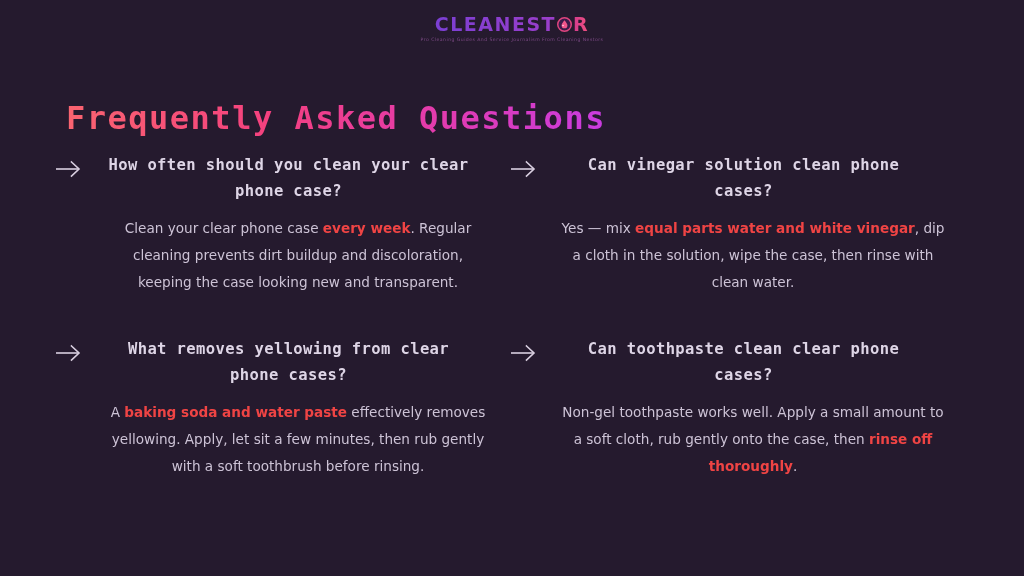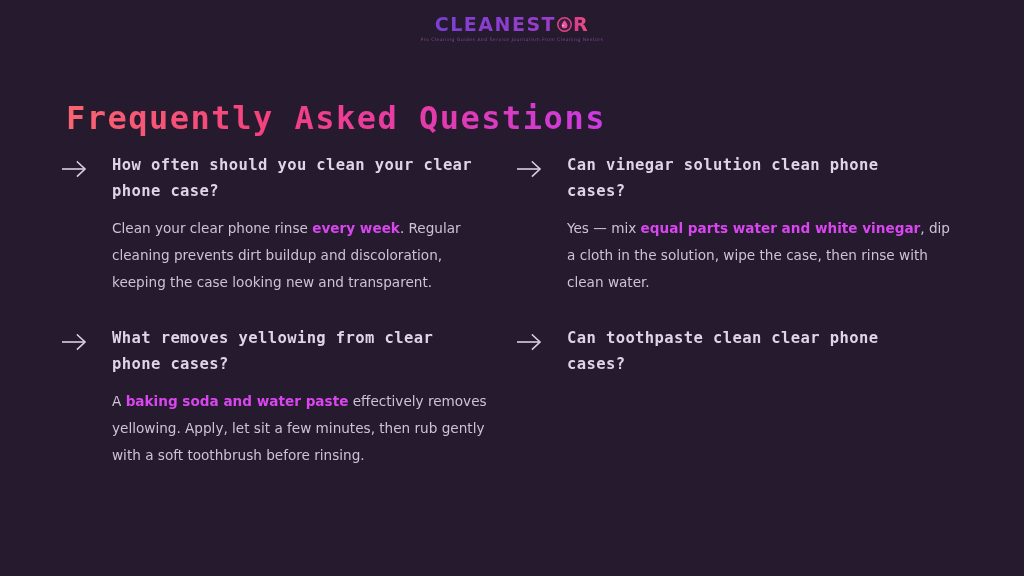--- a/index.html
+++ b/index.html
@@ -81,26 +81,27 @@
     background: linear-gradient(90deg, #fa6470 0%, #f4407f 38%, #e23bb0 70%, #c93ce0 100%);
     -webkit-background-clip: text;
     background-clip: text;
     color: transparent;
   }
 
   
   .faq-grid {
     position: absolute;
     top: 152px;
-    left: 56px;
+    left: 50px;
     width: 910px;
     display: grid;
     grid-template-columns: 455px 455px;
     grid-template-rows: auto auto;
-    row-gap: 29px;
+    row-gap: 40px;
+    text-align: center;
   }
   .faq-item {
     position: relative;
     padding-left: 56px;
     box-sizing: border-box;
     width: 440px;
   }
   .faq-arrow-icon {
     position: absolute;
     left: 4px;
@@ -122,21 +123,21 @@
   }
   .faq-answer {
     margin: 11px 0 0 0;
     font-family: "DejaVu Sans", sans-serif;
     font-size: 13.6px;
     line-height: 27px;
     color: #cdc3d6;
     max-width: 385px;
   }
   .faq-answer b {
-    color: #d946ef;
+    color: #ef4444;
     font-weight: bold;
   }
 </style>
 </head>
 <body>
 
 <div class="brand-header">
   <div class="brand-wordmark">
     <span class="wm-a">CLEANEST</span>
     <span class="brand-orb">
@@ -156,21 +157,21 @@
 <div class="faq-grid">
 
   <div class="faq-item">
     <span class="faq-arrow-icon">
       <svg viewBox="0 0 30 22" width="30" height="22" aria-hidden="true">
         <line x1="2" y1="11" x2="25" y2="11" stroke="currentColor" stroke-width="1.6"></line>
         <polyline points="17.5,4 25,11 17.5,18" fill="none" stroke="currentColor" stroke-width="1.6" stroke-linecap="square"></polyline>
       </svg>
     </span>
     <p class="faq-question">How often should you clean your clear phone case?</p>
-    <p class="faq-answer"><span>Clean your clear phone rinse </span><b>every week</b><span>. Regular cleaning prevents dirt buildup and discoloration, keeping the case looking new and transparent.</span></p>
+    <p class="faq-answer"><span>Clean your clear phone case </span><b>every week</b><span>. Regular cleaning prevents dirt buildup and discoloration, keeping the case looking new and transparent.</span></p>
   </div>
 
   <div class="faq-item">
     <span class="faq-arrow-icon">
       <svg viewBox="0 0 30 22" width="30" height="22" aria-hidden="true">
         <line x1="2" y1="11" x2="25" y2="11" stroke="currentColor" stroke-width="1.6"></line>
         <polyline points="17.5,4 25,11 17.5,18" fill="none" stroke="currentColor" stroke-width="1.6" stroke-linecap="square"></polyline>
       </svg>
     </span>
     <p class="faq-question">Can vinegar solution clean phone cases?</p>
@@ -189,15 +190,16 @@
   </div>
 
   <div class="faq-item">
     <span class="faq-arrow-icon">
       <svg viewBox="0 0 30 22" width="30" height="22" aria-hidden="true">
         <line x1="2" y1="11" x2="25" y2="11" stroke="currentColor" stroke-width="1.6"></line>
         <polyline points="17.5,4 25,11 17.5,18" fill="none" stroke="currentColor" stroke-width="1.6" stroke-linecap="square"></polyline>
       </svg>
     </span>
     <p class="faq-question">Can toothpaste clean clear phone cases?</p>
+    <p class="faq-answer"><span>Non-gel toothpaste works well. Apply a small amount to a soft cloth, rub gently onto the case, then </span><b>rinse off thoroughly</b><span>.</span></p>
   </div>
 
 </div>
 
 </body></html>

